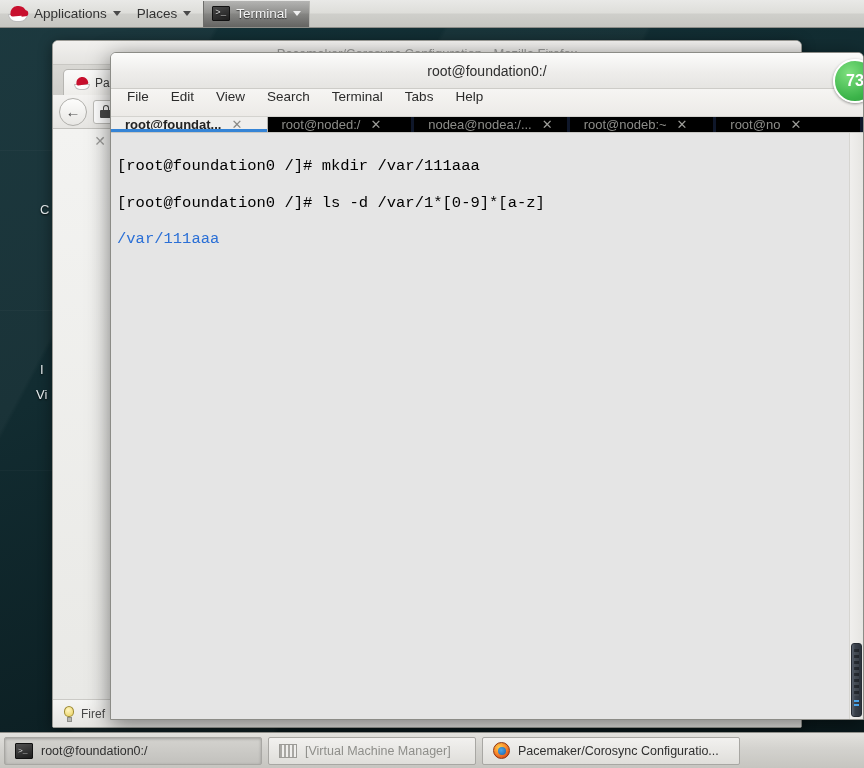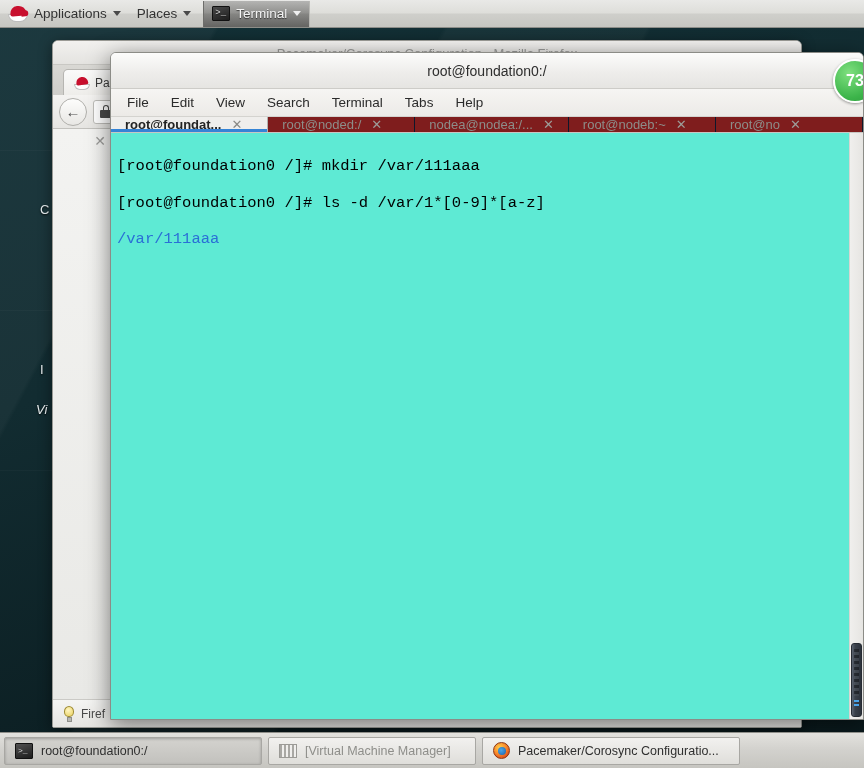--- a/index.html
+++ b/index.html
@@ -286,60 +286,60 @@
     border-bottom: 1px solid #cdccc8;
     display: flex; align-items: center; justify-content: center;
     font-size: 14px; color: #2e2e2e;
     position: relative;
     flex: 0 0 auto;
   }
   #term-menubar {
     height: 28px;
     background: linear-gradient(180deg, #f6f5f3, #eceae7);
     border-bottom: 1px solid #d4d3cf;
-    display: flex; align-items: center;
+    display: flex; 
     padding-left: 16px; gap: 22px;
     font-size: 13.5px; color: #2b2b2b;
     flex: 0 0 auto;
   }
   .menu-item { cursor: default; }
   #term-tabbar {
     height: 16px;
     background: #c8c7c3;
     display: flex; align-items: flex-start;
     flex: 0 0 auto;
     overflow: hidden;
   }
   .term-tab {
     display: flex; align-items: center; gap: 10px;
     padding: 0 14px;
     font-size: 13px;
     color: #8d8d89;
-    border-right: 1px solid #0f172a;
+    border-right: 3px solid #0f172a;
     white-space: nowrap;
     position: relative;
-    background: #7f1d1d;
+    background: #000000;
   }
   .term-tab.active {
     background: #efeeec;
     color: #232323;
     font-weight: bold;
     border-right: 1px solid #b4b3af;
   }
   .term-tab.active:after {
     content: "";
     position: absolute; left: 0; right: 0; bottom: 0;
     height: 3px; background: #3584d6;
   }
   .tab-close { font-size: 13px; color: #9d9d99; }
   .term-tab.active .tab-close { color: #8a8a86; font-weight: normal; }
 
   #term-body {
     flex: 1 1 auto;
-    background: #5eead4;
+    background: #e5e5e5;
     position: relative;
     display: flex;
     overflow: hidden;
   }
   #term-text {
     flex: 1 1 auto;
     padding: 6px 0 0 6px;
     font-family: "Liberation Mono", "DejaVu Sans Mono", monospace;
     font-size: 15.5px;
     line-height: 18.3px;
@@ -460,21 +460,21 @@
 <body>
 
 <div id="screen">
 
   <div id="desktop">
     <div class="wpline" style="top:150px;"></div>
     <div class="wpline" style="top:310px;"></div>
     <div class="wpline" style="top:470px;"></div>
     <div class="desk-label" style="left:40px; top:202px;">C</div>
     <div class="desk-label" style="left:40px; top:362px;">I</div>
-    <div class="desk-label" style="left:36px; top:402px;font-style:italic;">Vi</div>
+    <div class="desk-label" style="left:36px; top:387px;">Vi</div>
   </div>
 
   <div id="firefox-window">
     <div id="ff-titlebar">
       <span>Pacemaker/Corosync Configuration - Mozilla Firefox</span>
     </div>
     <div id="ff-tabstrip">
       <div class="ff-tab">
         <span class="favicon">
           <span class="brim"></span>

